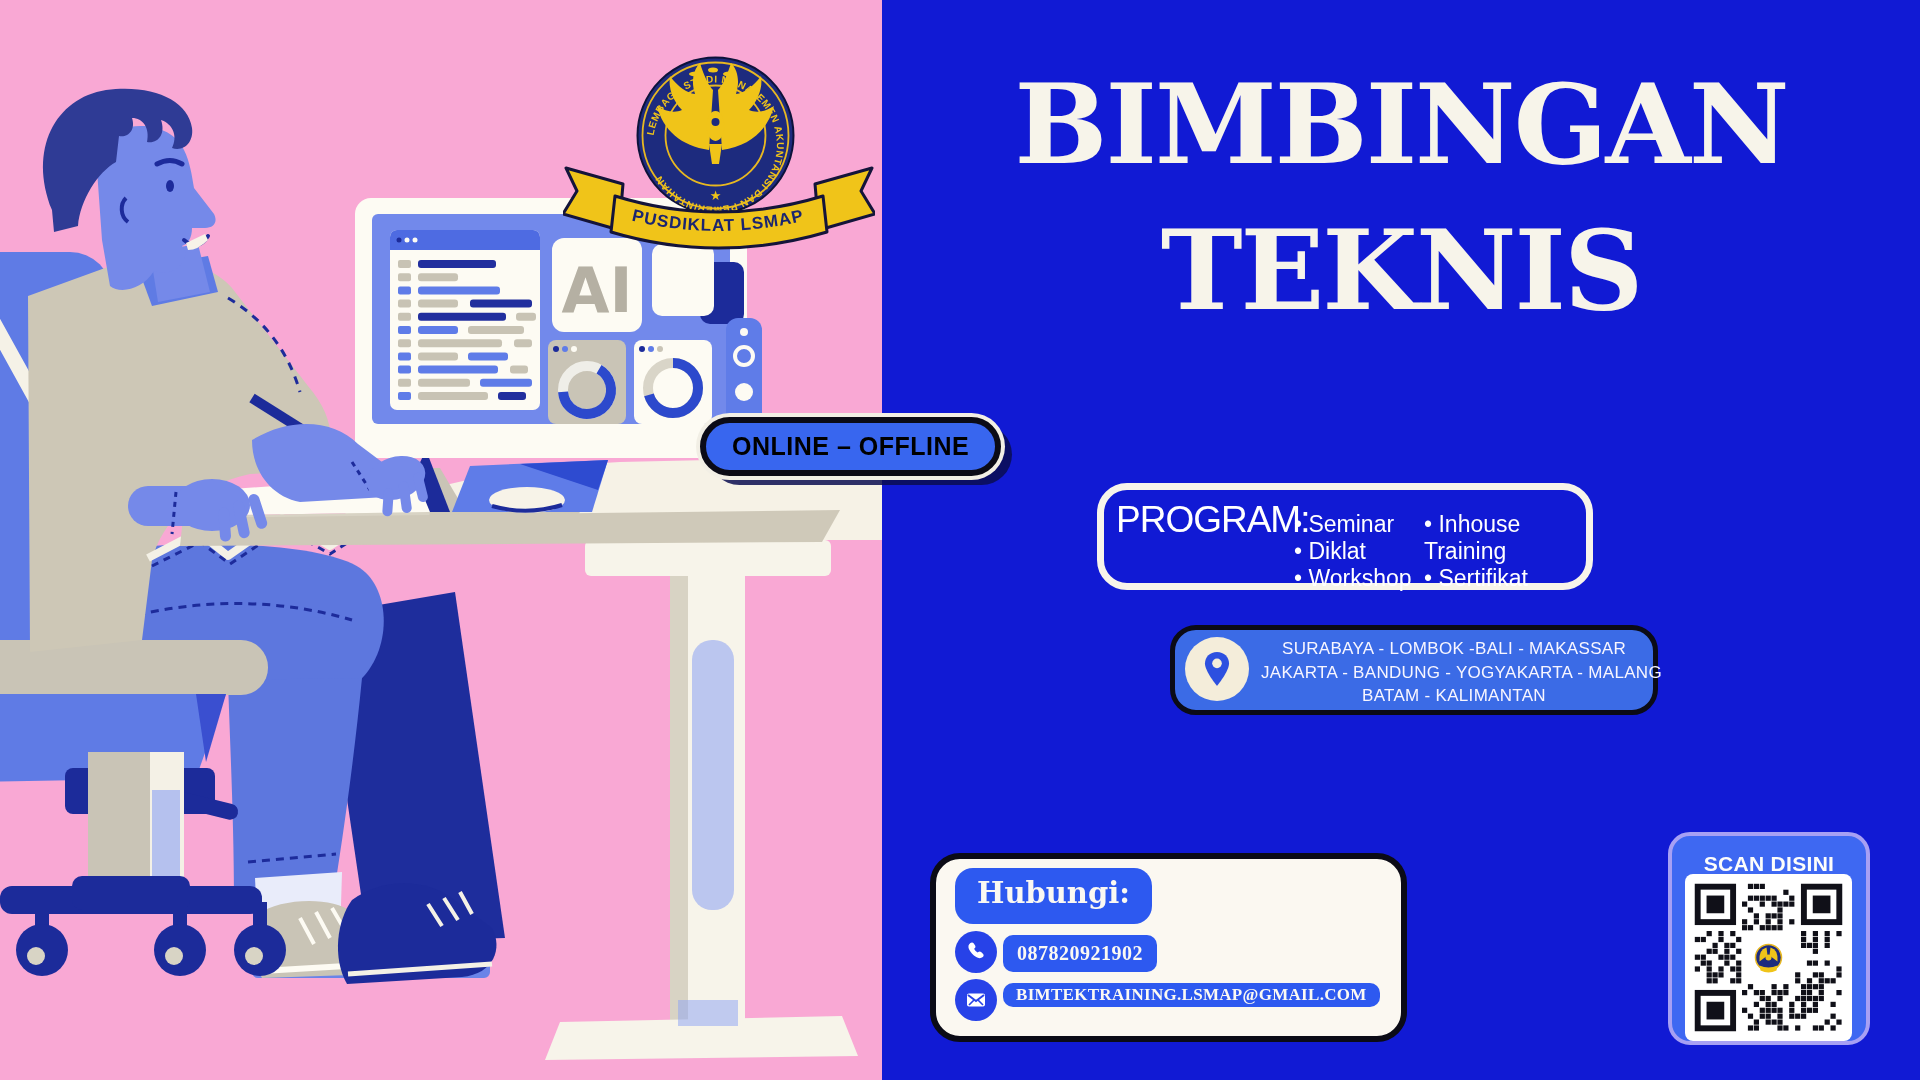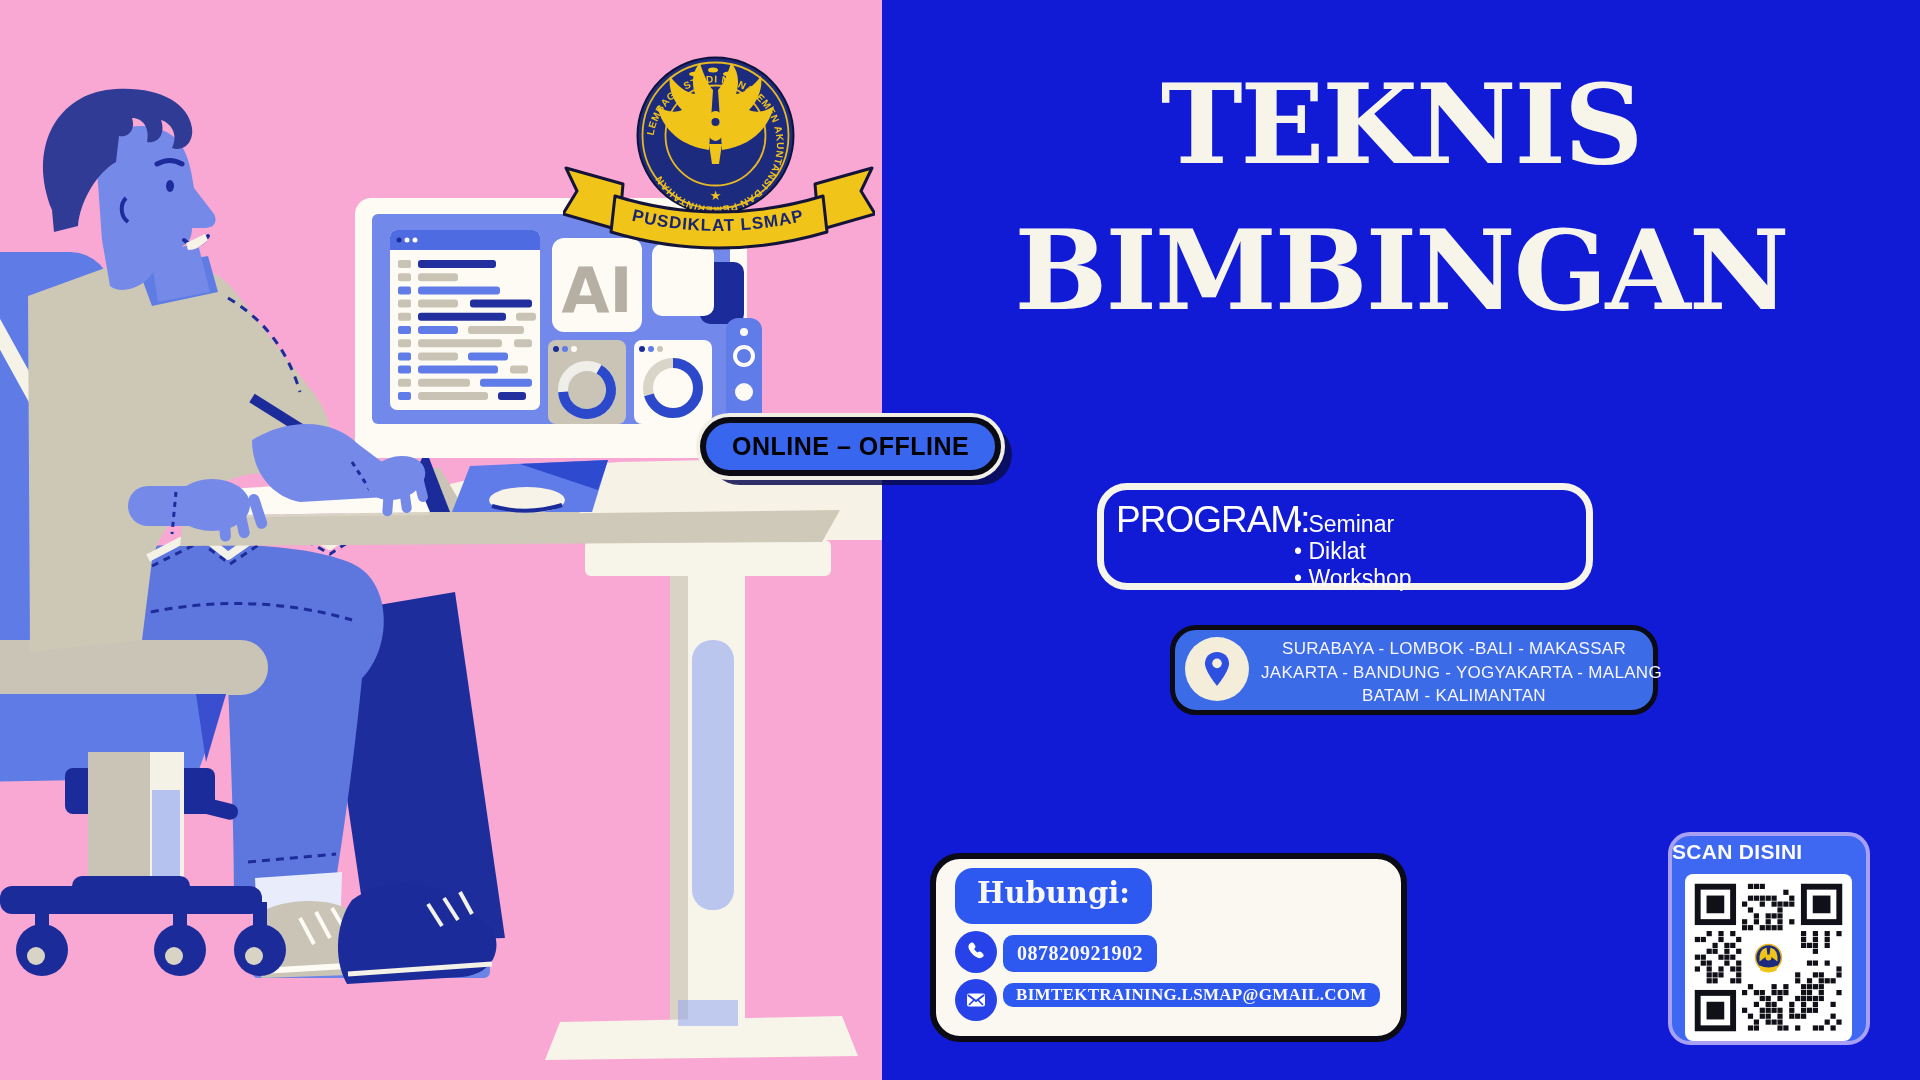--- a/index.html
+++ b/index.html
@@ -51,21 +51,21 @@
   #phone-icon{left:19px;top:72px;}
   #email-icon{left:19px;top:120px;}
   .contact-pill{background:#2D59F0;color:#FBF9F3;border-radius:10px;
       font-family:Liberation Serif, serif;font-weight:bold;white-space:nowrap;}
   #phone-pill{left:67px;top:76px;padding:7px 14px;font-size:20px;letter-spacing:.5px;}
   #email-pill{left:67px;top:124px;padding:2px 13px;font-size:17px;letter-spacing:.3px;}
 
   
   #qr-box{left:1668px;top:832px;width:202px;height:213px;box-sizing:border-box;
       background:#3E68F2;border:4px solid #A7A0F4;border-radius:22px;}
-  #qr-caption{left:0;top:4px;width:100%;color:#FDFDFB;
+  #qr-caption{left:0;top:16px;width:100%;text-align:center;color:#FDFDFB;
       font-size:21px;font-weight:bold;letter-spacing:.3px;}
   #qr-code{left:13px;top:38px;width:167px;height:167px;background:#fff;border-radius:8px;}
 </style>
 </head>
 <body>
 
 <div id="left-panel" class="abs">
   <svg width="882" height="1080" viewBox="0 0 882 1080">
 
     <g>
@@ -290,32 +290,36 @@
     <path d="M3,150 L60,166 L56,212 L0,196 L14,173 Z" fill="#F0C419" stroke="#14143A" stroke-width="3" stroke-linejoin="round"></path>
     <path d="M309,150 L252,166 L256,212 L312,196 L298,173 Z" fill="#F0C419" stroke="#14143A" stroke-width="3" stroke-linejoin="round"></path>
     <path d="M52,178 Q155,210 260,178 L264,214 Q155,246 48,214 Z" fill="#F0C419" stroke="#14143A" stroke-width="3" stroke-linejoin="round"></path>
     <text font-size="17" font-weight="bold" fill="#1A2570" letter-spacing="1" text-anchor="middle">
       <textPath href="#banner-arc" startOffset="50%">PUSDIKLAT LSMAP</textPath>
     </text>
   </g>
 </svg>
 
 <div id="main-title" class="abs">
+  <div>BIMBINGAN</div>
   <div>TEKNIS</div>
-  <div>BIMBINGAN</div>
 </div>
 
 <div id="mode-badge" class="abs">ONLINE – OFFLINE</div>
 
 <div id="program-box" class="abs">
   <div id="program-heading" class="abs">PROGRAM:</div>
   <ul id="program-col1" class="abs program-list">
     <li>Seminar</li>
     <li>Diklat</li>
     <li>Workshop</li>
+  </ul>
+  <ul id="program-col2" class="abs program-list">
+    <li>Inhouse Training</li>
+    <li>Sertifikat</li>
   </ul>
 </div>
 
 <div id="location-box" class="abs">
   <div id="location-circle" class="abs">
     <svg width="34" height="40" viewBox="0 0 24 26">
       <path fill="#2D50E0" d="M12,1 C7,1 3.5,4.6 3.5,9.2 C3.5,14.8 12,25 12,25 C12,25 20.5,14.8 20.5,9.2 C20.5,4.6 17,1 12,1 Z"></path>
       <circle cx="12" cy="9" r="3.4" fill="#F4EDDA"></circle>
     </svg>
   </div>

